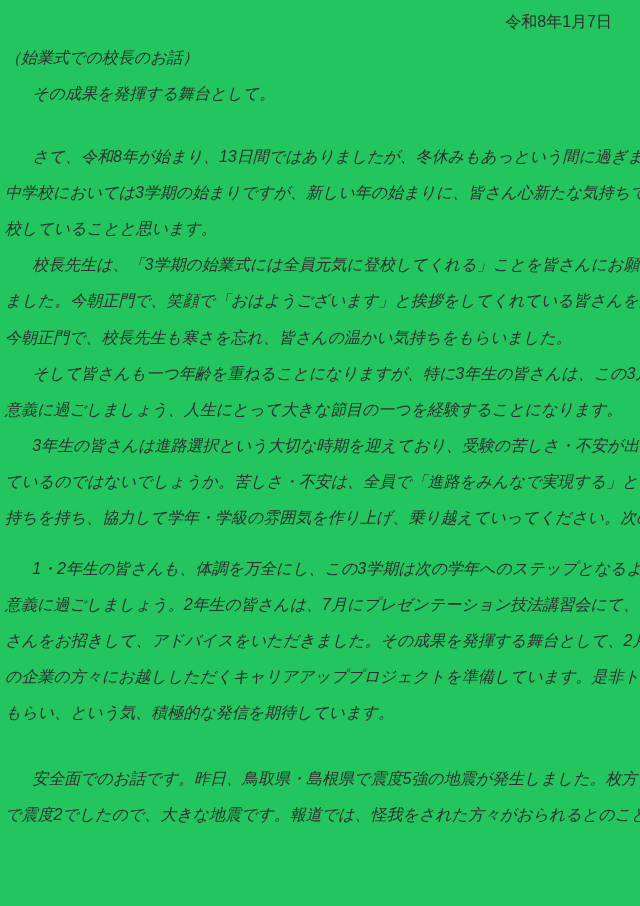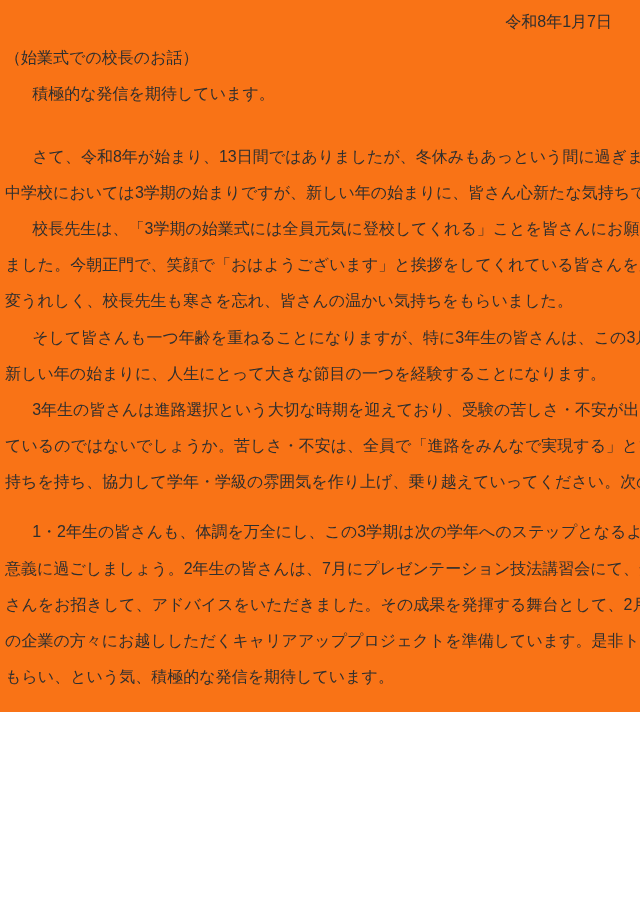--- a/index.html
+++ b/index.html
@@ -3,72 +3,74 @@
 <meta charset="utf-8">
 <style>
   html, body {
     margin: 0;
     padding: 0;
     background: #ffffff;
   }
   .page {
     position: relative;
     width: 640px;
-    height: 712px;
+    height: 906px;
     overflow: hidden;
-    background: #f97316;
+    background: #22c55e;
     color: #2f2f2f;
     font-family: "Liberation Sans", "DejaVu Sans", sans-serif;
     font-size: 16px;
     line-height: 36.2px;
     box-sizing: border-box;
     padding: 4px 0 0 5px;
   }
   .date-line {
     text-align: right;
     padding-right: 28px;
     white-space: nowrap;
   }
   .line {
     white-space: nowrap;
     height: 36.2px;
+    font-style: italic;
   }
   .indent {
     text-indent: 1.7em;
   }
   .paragraph { margin: 0; }
   .para-new-year-start   { margin-top: 26px; }
   .para-first-second-grade { margin-top: 14px; }
   .para-safety-earthquake  { margin-top: 29px; }
 </style>
 </head>
 <body>
 
 <div class="page">
 
   <div class="date-line">令和8年1月7日</div>
 
   <div>
     <div class="line">（始業式での校長のお話）</div>
-    <div class="line indent">積極的な発信を期待しています。</div>
+    <div class="line indent">その成果を発揮する舞台として。</div>
   </div>
 
   <div>
       <div class="paragraph para-new-year-start">
         <div class="line indent">さて、令和8年が始まり、13日間ではありましたが、冬休みもあっという間に過ぎました。</div>
         <div class="line">中学校においては3学期の始まりですが、新しい年の始まりに、皆さん心新たな気持ちで登</div>
+        <div class="line">校していることと思います。</div>
       </div>
       <div class="paragraph para-principal-request">
         <div class="line indent">校長先生は、「3学期の始業式には全員元気に登校してくれる」ことを皆さんにお願いし</div>
         <div class="line">ました。今朝正門で、笑顔で「おはようございます」と挨拶をしてくれている皆さんを見て、大</div>
-        <div class="line">変うれしく、校長先生も寒さを忘れ、皆さんの温かい気持ちをもらいました。</div>
+        <div class="line">今朝正門で、校長先生も寒さを忘れ、皆さんの温かい気持ちをもらいました。</div>
       </div>
       <div class="paragraph para-third-grade-milestone">
         <div class="line indent">そして皆さんも一つ年齢を重ねることになりますが、特に3年生の皆さんは、この3月で義</div>
-        <div class="line">新しい年の始まりに、人生にとって大きな節目の一つを経験することになります。</div>
+        <div class="line">意義に過ごしましょう、人生にとって大きな節目の一つを経験することになります。</div>
       </div>
       <div class="paragraph para-third-grade-course">
         <div class="line indent">3年生の皆さんは進路選択という大切な時期を迎えており、受験の苦しさ・不安が出てき</div>
         <div class="line">ているのではないでしょうか。苦しさ・不安は、全員で「進路をみんなで実現する」という気</div>
         <div class="line">持ちを持ち、協力して学年・学級の雰囲気を作り上げ、乗り越えていってください。次の進</div>
       </div>
       <div class="paragraph para-first-second-grade">
         <div class="line indent">1・2年生の皆さんも、体調を万全にし、この3学期は次の学年へのステップとなるよう、有</div>
         <div class="line">意義に過ごしましょう。2年生の皆さんは、7月にプレゼンテーション技法講習会にて、安藤</div>
         <div class="line">さんをお招きして、アドバイスをいただきました。その成果を発揮する舞台として、2月に8社</div>

